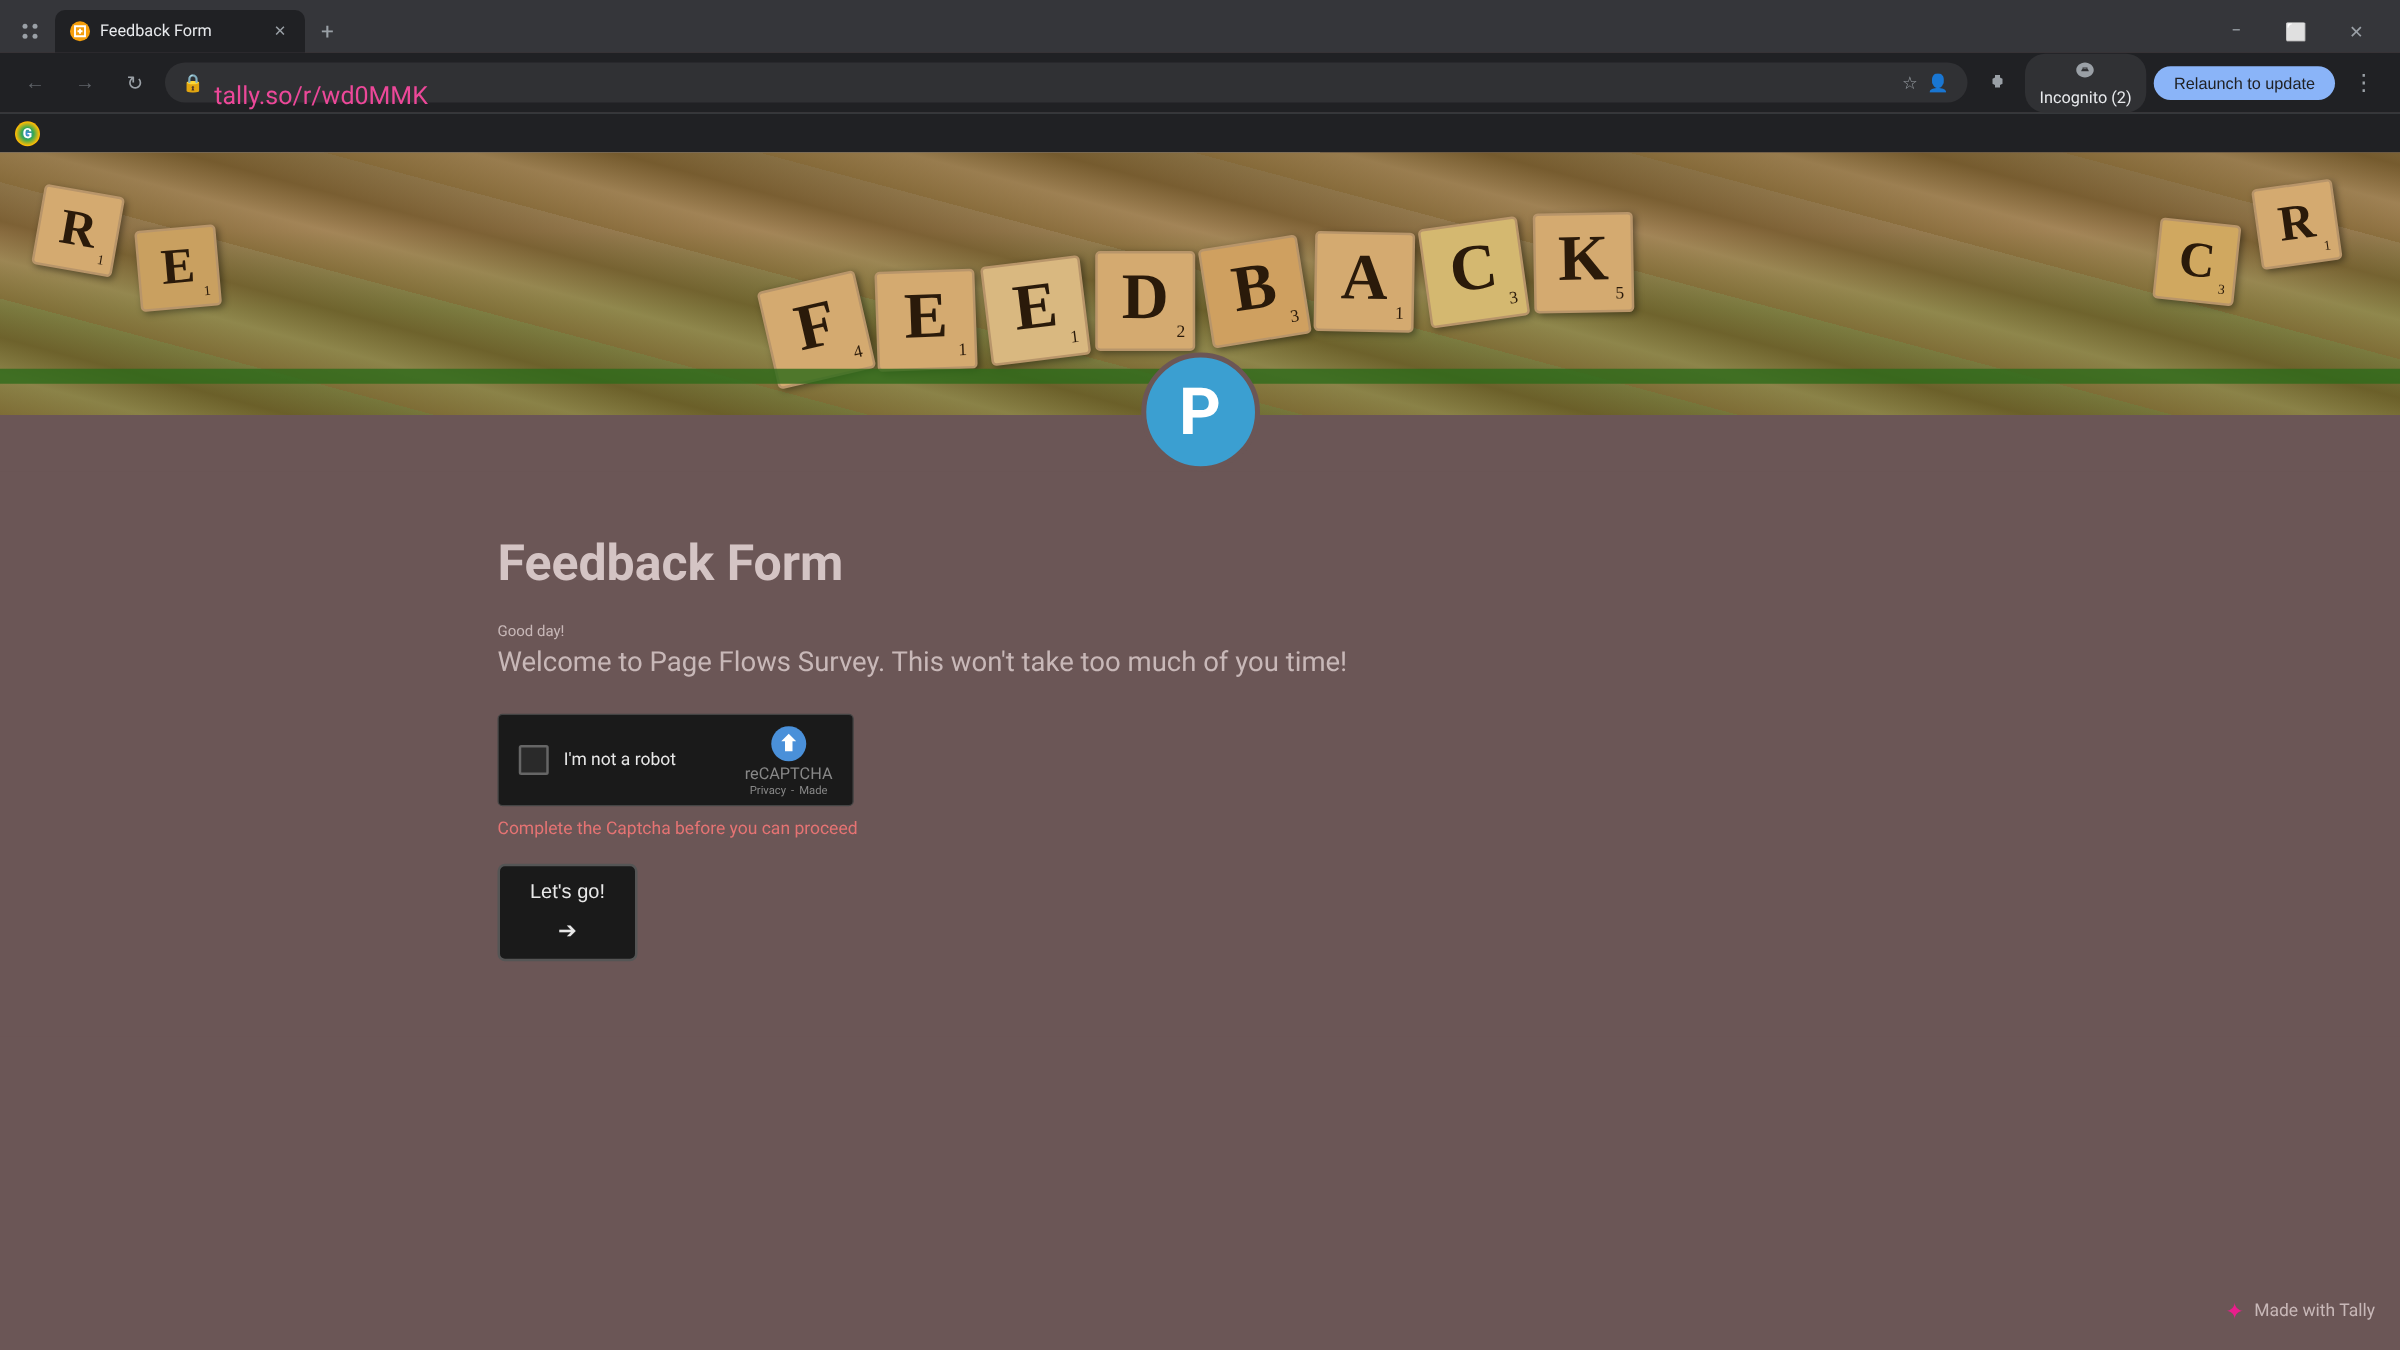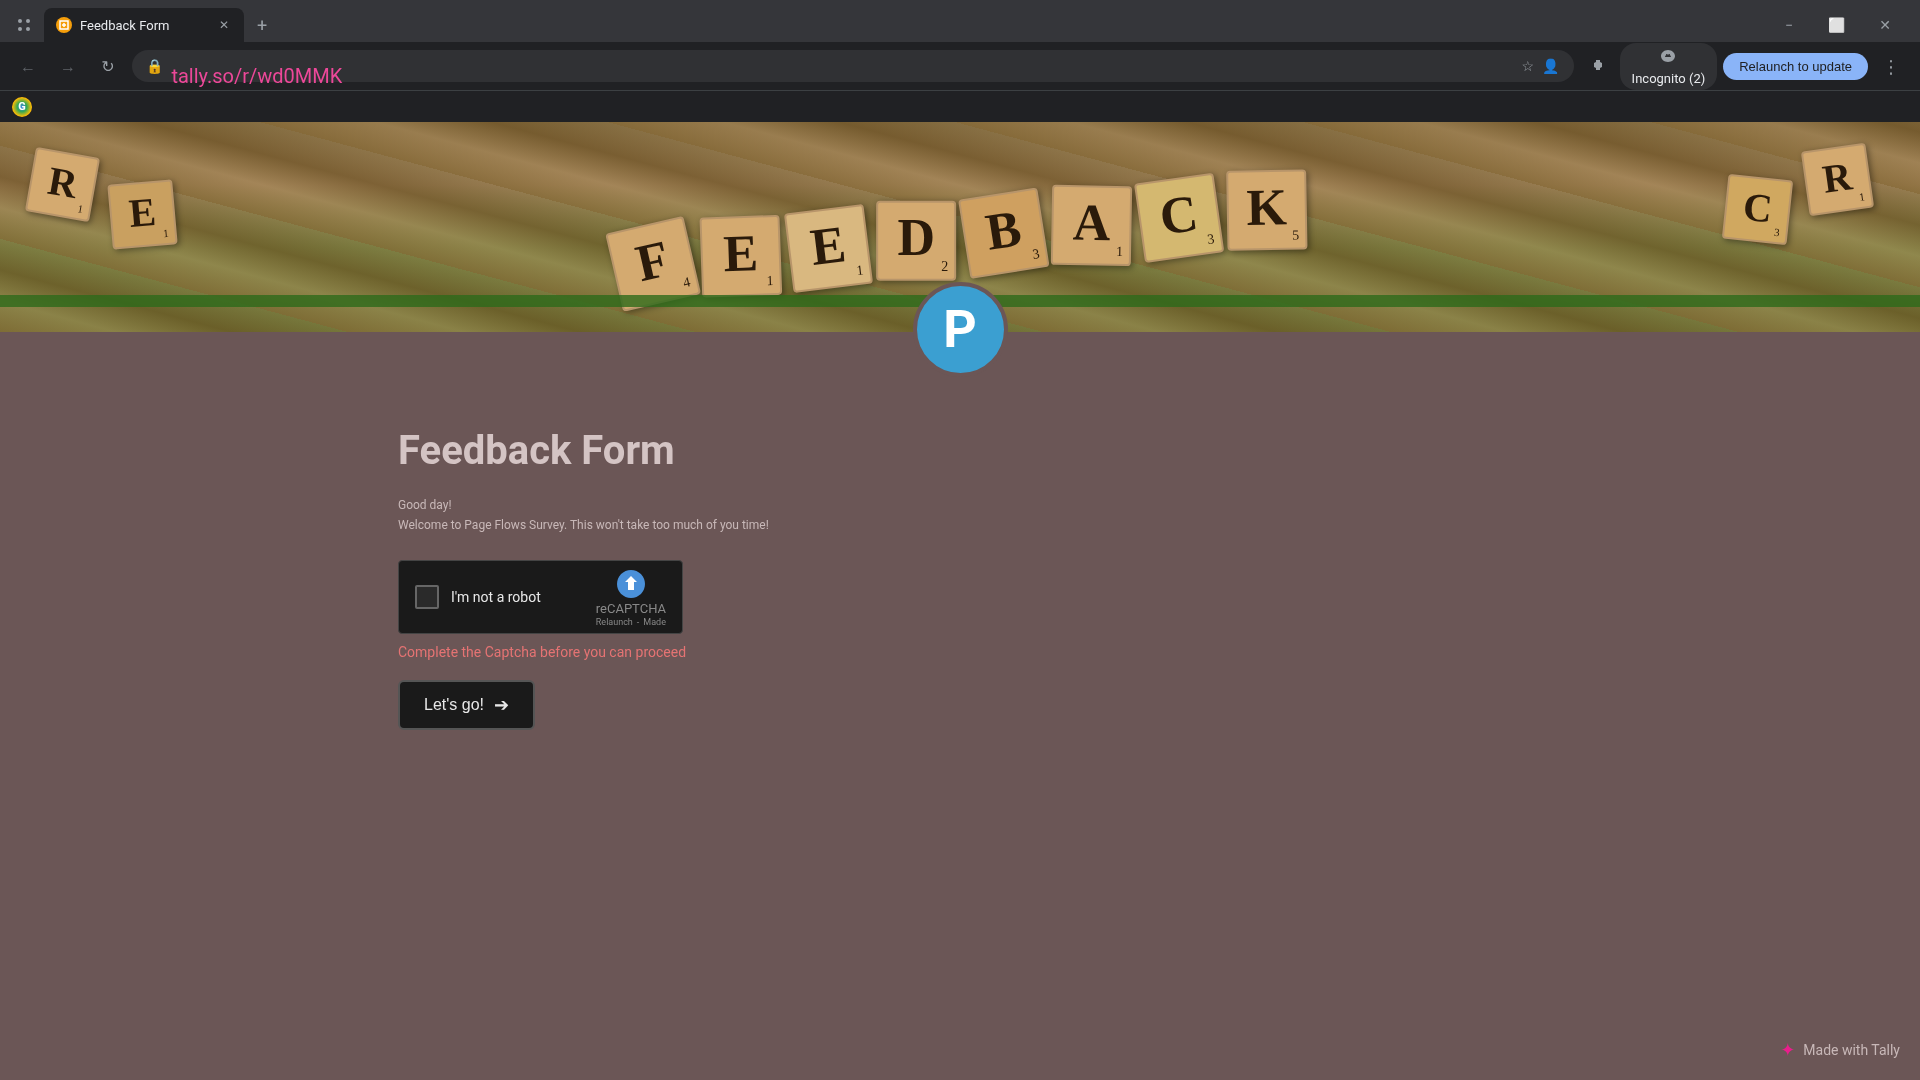--- a/index.html
+++ b/index.html
@@ -360,21 +360,21 @@
       margin-top: 20px;
     }
 
     .form-greeting {
       font-size: 12px;
       color: #c8b8b8;
       margin-bottom: 6px;
     }
 
     .form-description {
-      font-size: 12px;
+      font-size: 22px;
       color: #c8b8b8;
       margin-bottom: 28px;
     }
 
     
     .recaptcha-widget {
       background: #1a1a1a;
       border: 1px solid #444;
       border-radius: 4px;
       width: 285px;
@@ -447,20 +447,21 @@
       color: #e8e8e8;
       border: 2px solid #555;
       border-radius: 6px;
       padding: 12px 24px;
       font-size: 16px;
       font-weight: 500;
       cursor: pointer;
       display: flex;
       align-items: center;
       gap: 10px;
+      flex-direction: column;
     }
 
     .btn-arrow {
       font-size: 18px;
     }
 
     
     .made-with-tally {
       position: fixed;
       bottom: 20px;
@@ -656,21 +657,21 @@
       <span class="captcha-label">I'm not a robot</span>
       <div class="captcha-logo-area">
         <div class="recaptcha-logo">
           <svg viewBox="0 0 64 64" xmlns="http://www.w3.org/2000/svg">
             <path d="M32 4 C16.5 4 4 16.5 4 32 C4 47.5 16.5 60 32 60 C47.5 60 60 47.5 60 32 C60 16.5 47.5 4 32 4Z" fill="#4A90D9"></path>
             <path d="M32 16 L44 28 L38 28 L38 44 L26 44 L26 28 L20 28 Z" fill="white"></path>
           </svg>
         </div>
         <div class="captcha-brand">reCAPTCHA</div>
         <div class="captcha-links">
-          <span>Relaunch</span>
+          <span>Privacy</span>
           <span>-</span>
           <span>Made</span>
         </div>
       </div>
     </div>
 
     <div class="error-message">Complete the Captcha before you can proceed</div>
 
     <button class="lets-go-btn">
       <span>Let's go!</span>

